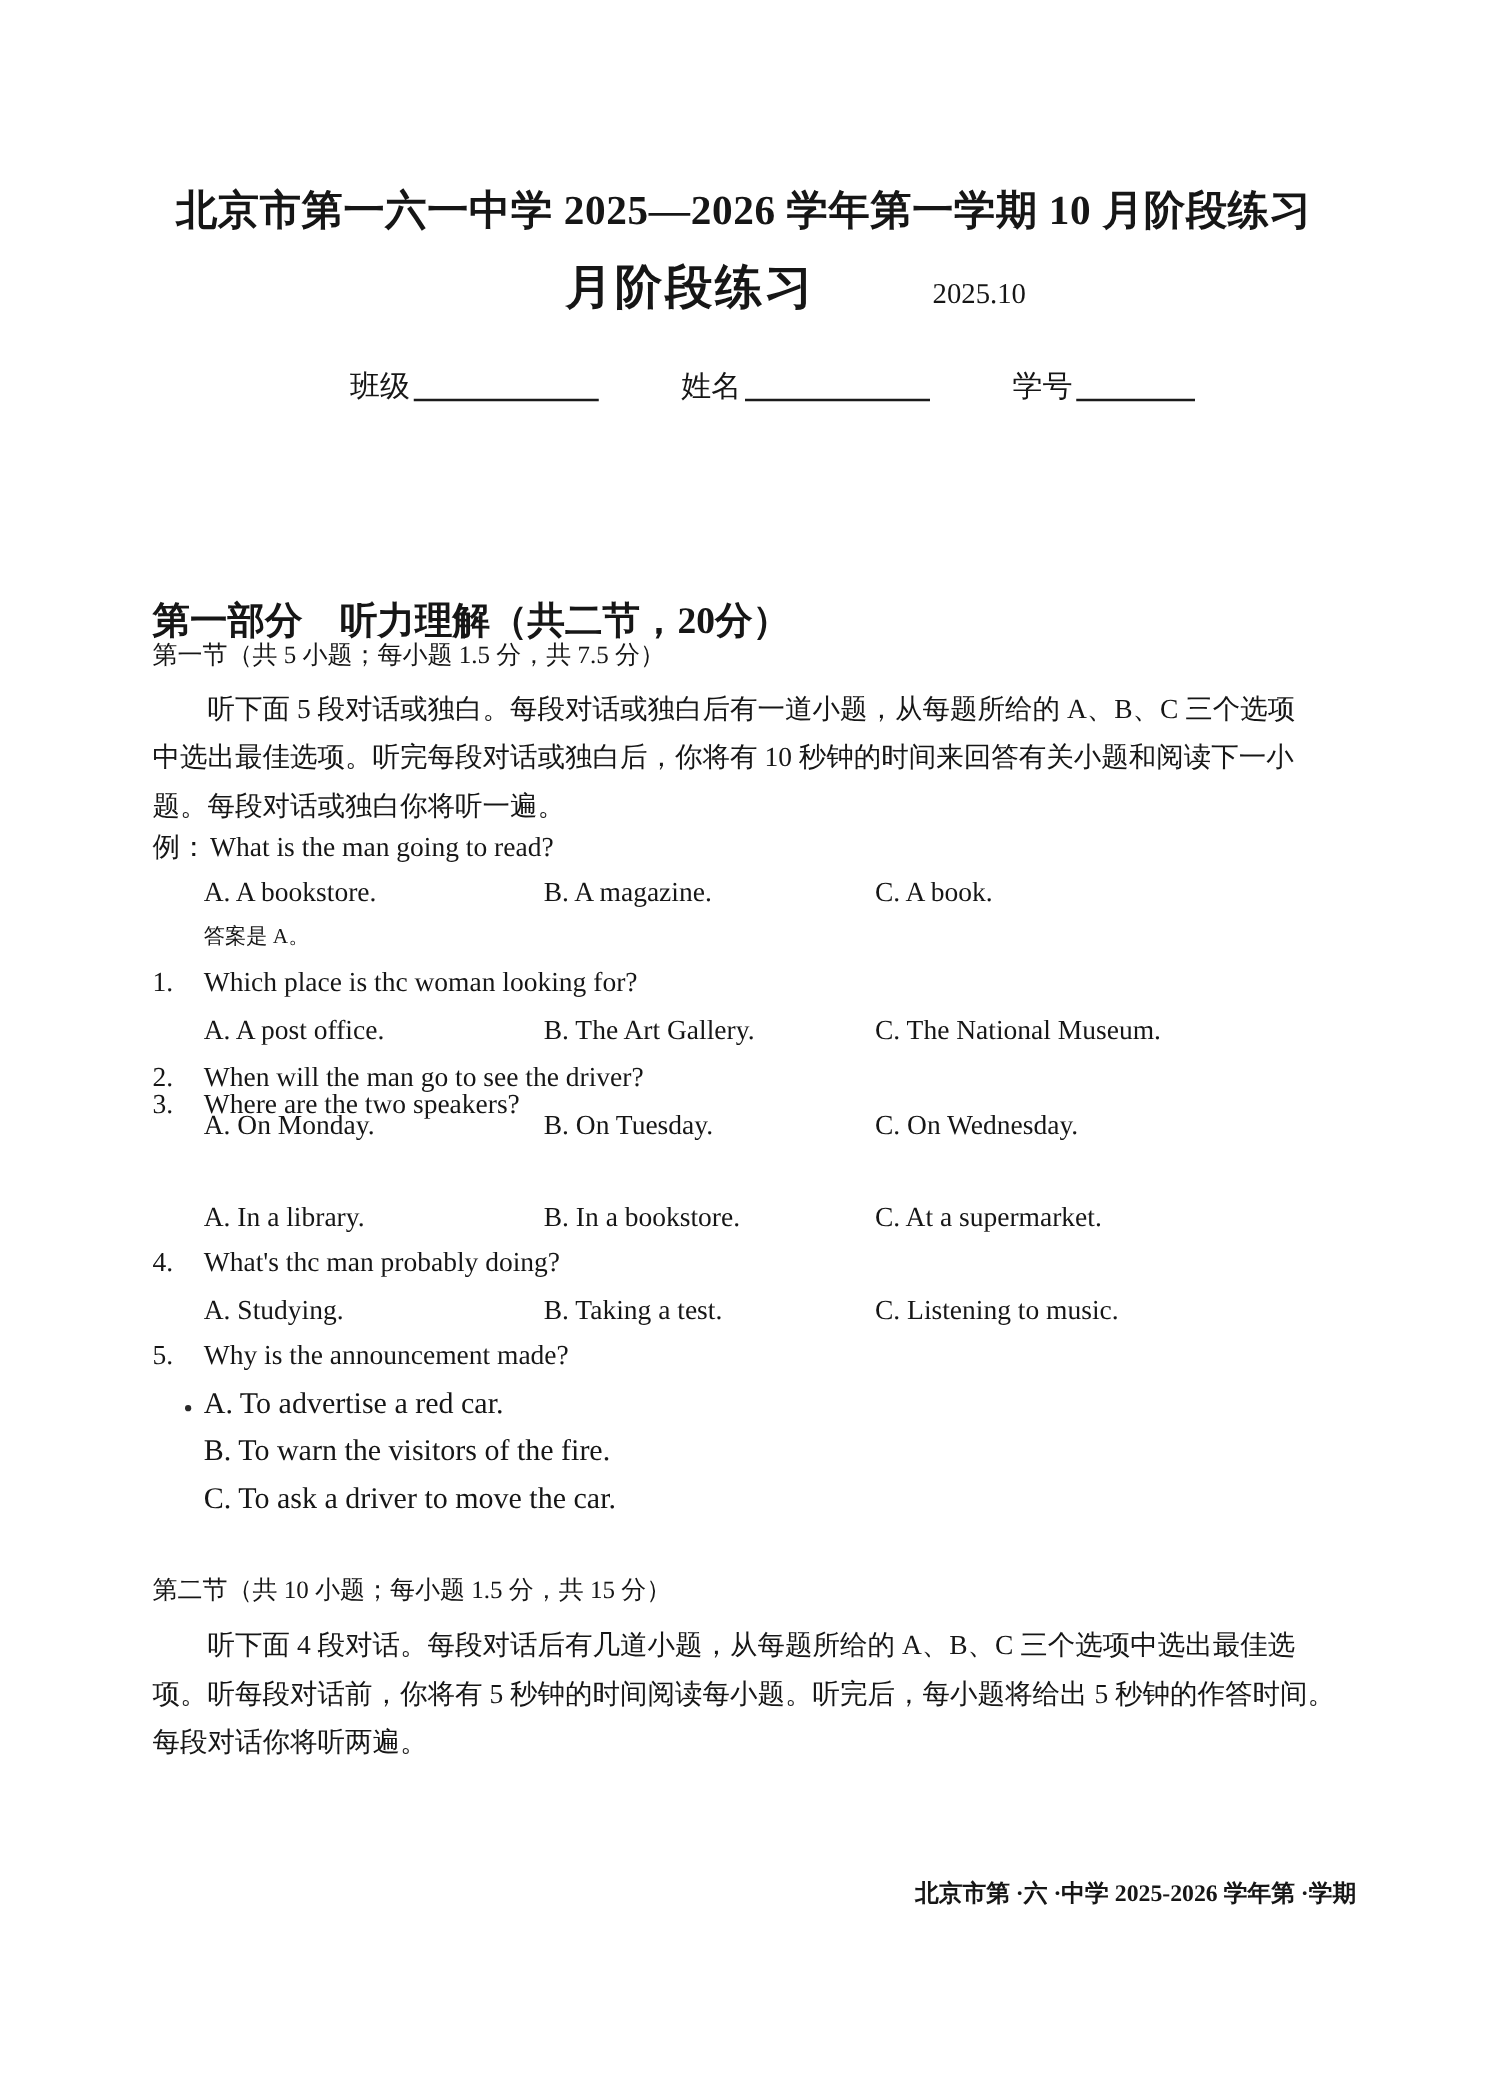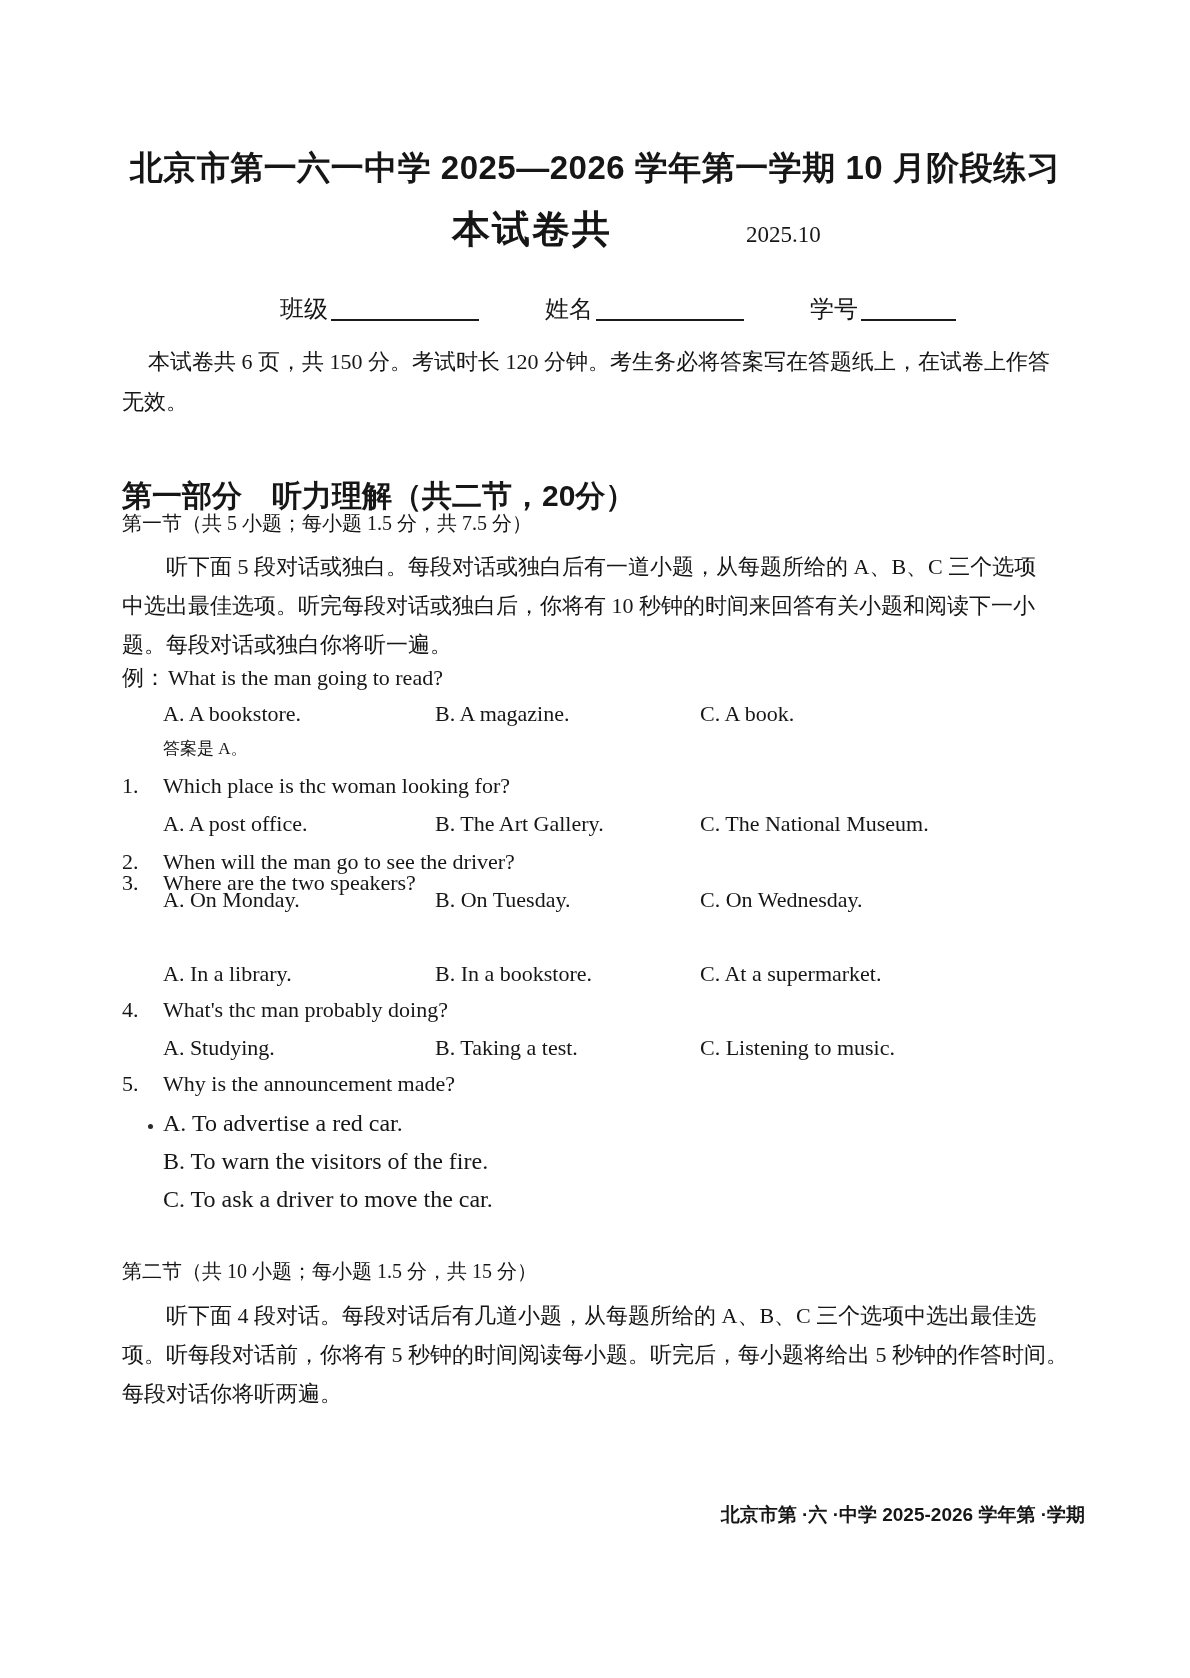--- a/index.html
+++ b/index.html
@@ -4,21 +4,21 @@
 <style>
   html,body{margin:0;padding:0;background:#ffffff;}
   .page{
     position:relative;
     width:1190px;height:1678px;
     background:#ffffff;
     color:#161616;
     font-family:"Liberation Serif","DejaVu Serif",serif;
     overflow:hidden;
   }
-  .hei{font-family:Liberation Sans, sans-serif;font-weight:700;}
+  .hei{font-family:Liberation Serif, serif;font-weight:700;}
 
   .title{position:absolute;top:146px;left:0;width:100%;text-align:center;font-size:33px;letter-spacing:0.5px;}
   .subject{position:absolute;top:204px;left:452px;font-size:38px;letter-spacing:2px;}
   .date{position:absolute;top:222px;left:746px;font-size:23px;}
 
   .fields{position:absolute;top:293px;left:0;width:100%;font-size:24px;}
   .field{position:absolute;top:0;white-space:nowrap;}
   .field-class{left:280px;} .field-name{left:545px;} .field-id{left:810px;}
   .blank{display:inline-block;border-bottom:2px solid #1b1b1b;height:26px;vertical-align:-4px;margin-left:3px;}
   .blank-long{width:148px;} .blank-short{width:95px;}
@@ -48,37 +48,35 @@
   .stray-dot{position:absolute;left:148px;top:1124px;width:5px;height:5px;border-radius:50%;background:#2a2a2a;}
 
   .footer{position:absolute;top:1502px;right:105px;font-size:19px;white-space:nowrap;}
 </style>
 </head>
 <body>
 
 <div class="page">
 
   <div class="title hei">北京市第一六一中学 2025—2026 学年第一学期 10 月阶段练习</div>
-  <div class="subject hei">本试卷共</div>
+  <div class="subject hei">月阶段练习</div>
   <div class="date">2025.10</div>
 
   <div class="fields">
     <span class="field field-class">
       <span>班级</span><span class="blank blank-long"></span>
     </span>
     <span class="field field-name">
       <span>姓名</span><span class="blank blank-long"></span>
     </span>
     <span class="field field-id">
       <span>学号</span><span class="blank blank-short"></span>
     </span>
   </div>
 
-  <div class="notice">本试卷共 6 页，共 150 分。考试时长 120 分钟。考生务必将答案写在答题纸上，在试卷上作答
-无效。</div>
 
   <div class="part-heading hei">第一部分　听力理解（共二节，20分）</div>
 
   <div class="sec-heading sec1-heading">第一节（共 5 小题；每小题 1.5 分，共 7.5 分）</div>
   <div class="sec-para sec1-para">听下面 5 段对话或独白。每段对话或独白后有一道小题，从每题所给的 A、B、C 三个选项
 中选出最佳选项。听完每段对话或独白后，你将有 10 秒钟的时间来回答有关小题和阅读下一小
 题。每段对话或独白你将听一遍。</div>
 
   <div class="q" style="top:663px;">
     <span class="exlabel">例：</span><span>What is the man going to read?</span>

